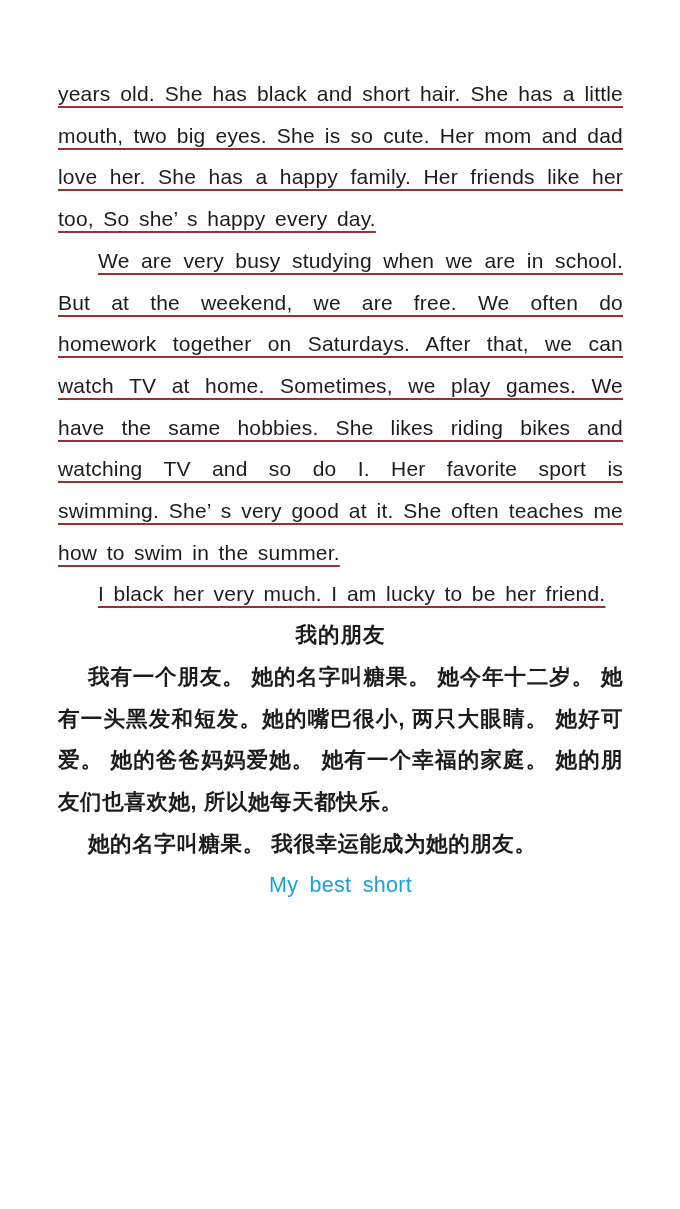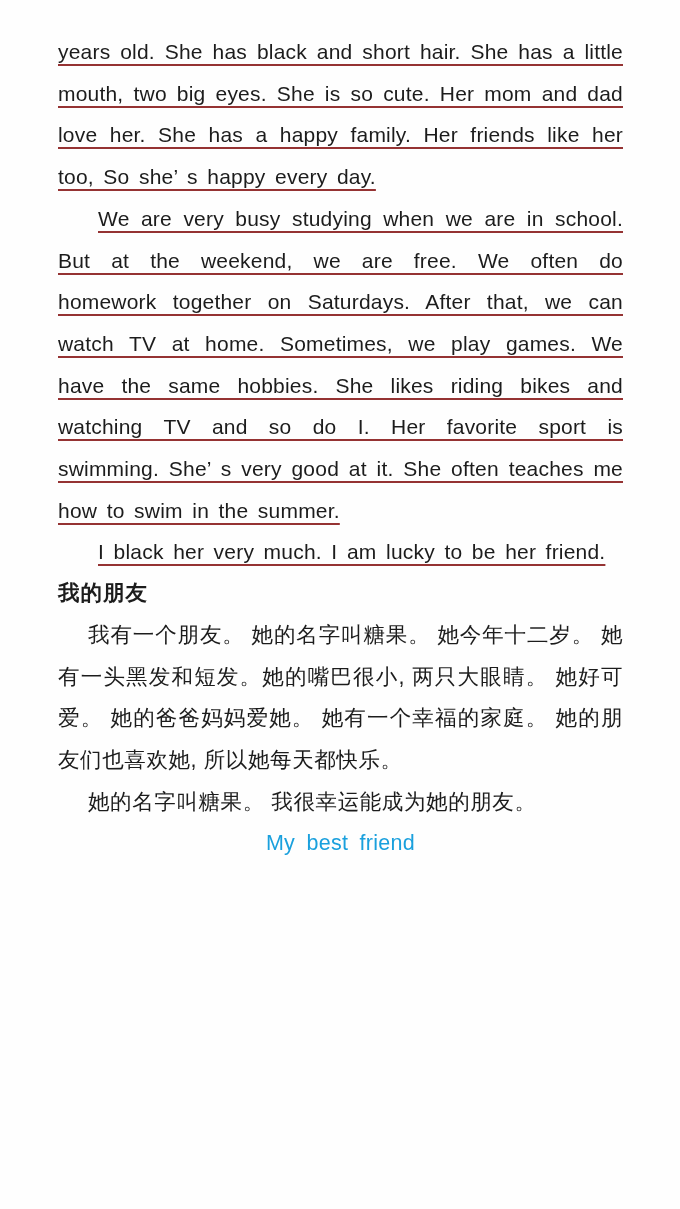--- a/index.html
+++ b/index.html
@@ -11,21 +11,21 @@
     width: 680px;
     height: 1209px;
     overflow: hidden;
     font-family: "Liberation Sans", "DejaVu Sans", sans-serif;
     color: #1c1c1c;
   }
   .page {
     box-sizing: border-box;
     width: 680px;
     height: 1209px;
-    padding: 31px 57px 30px 58px;
+    padding: 73px 57px 30px 58px;
     background: #fefefe;
   }
   p {
     margin: 0;
     line-height: 41.7px;
   }
   
   .en {
     font-size: 21px;
     text-align: justify;
@@ -36,29 +36,30 @@
     text-decoration-thickness: 1.5px;
     text-underline-offset: 5px;
   }
   .en-indent {
     text-indent: 40px;
   }
   
   .cn {
     font-size: 21.5px;
     text-align: justify;
-    font-weight: 400;
+    font-weight: 700;
     letter-spacing: 0.6px;
   }
   .cn-indent {
     text-indent: 30px;
   }
   .cn-title {
     font-size: 21.5px;
     font-weight: 600;
+    text-align: center;
     letter-spacing: 1px;
   }
   .en-title-blue {
     font-size: 21.5px;
     text-align: center;
     color: #1aa0dd;
     word-spacing: 5px;
     letter-spacing: 0.3px;
   }
 </style>
@@ -73,16 +74,16 @@
 
   <p class="en en-indent">I black her very much. I am lucky to be her friend.</p>
 
   <p class="cn-title">我的朋友</p>
 
   <p class="cn cn-indent">我有一个朋友。 她的名字叫糖果。 她今年十二岁。 她有一头黑发和短发。她的嘴巴很小, 两只大眼睛。 她好可爱。 她的爸爸妈妈爱她。 她有一个幸福的家庭。 她的朋友们也喜欢她, 所以她每天都快乐。</p>
 
 
   <p class="cn cn-indent">她的名字叫糖果。 我很幸运能成为她的朋友。</p>
 
-  <p class="en-title-blue">My best friend</p>
+  <p class="en-title-blue">My best short</p>
 
 
 </div>
 
 </body></html>

